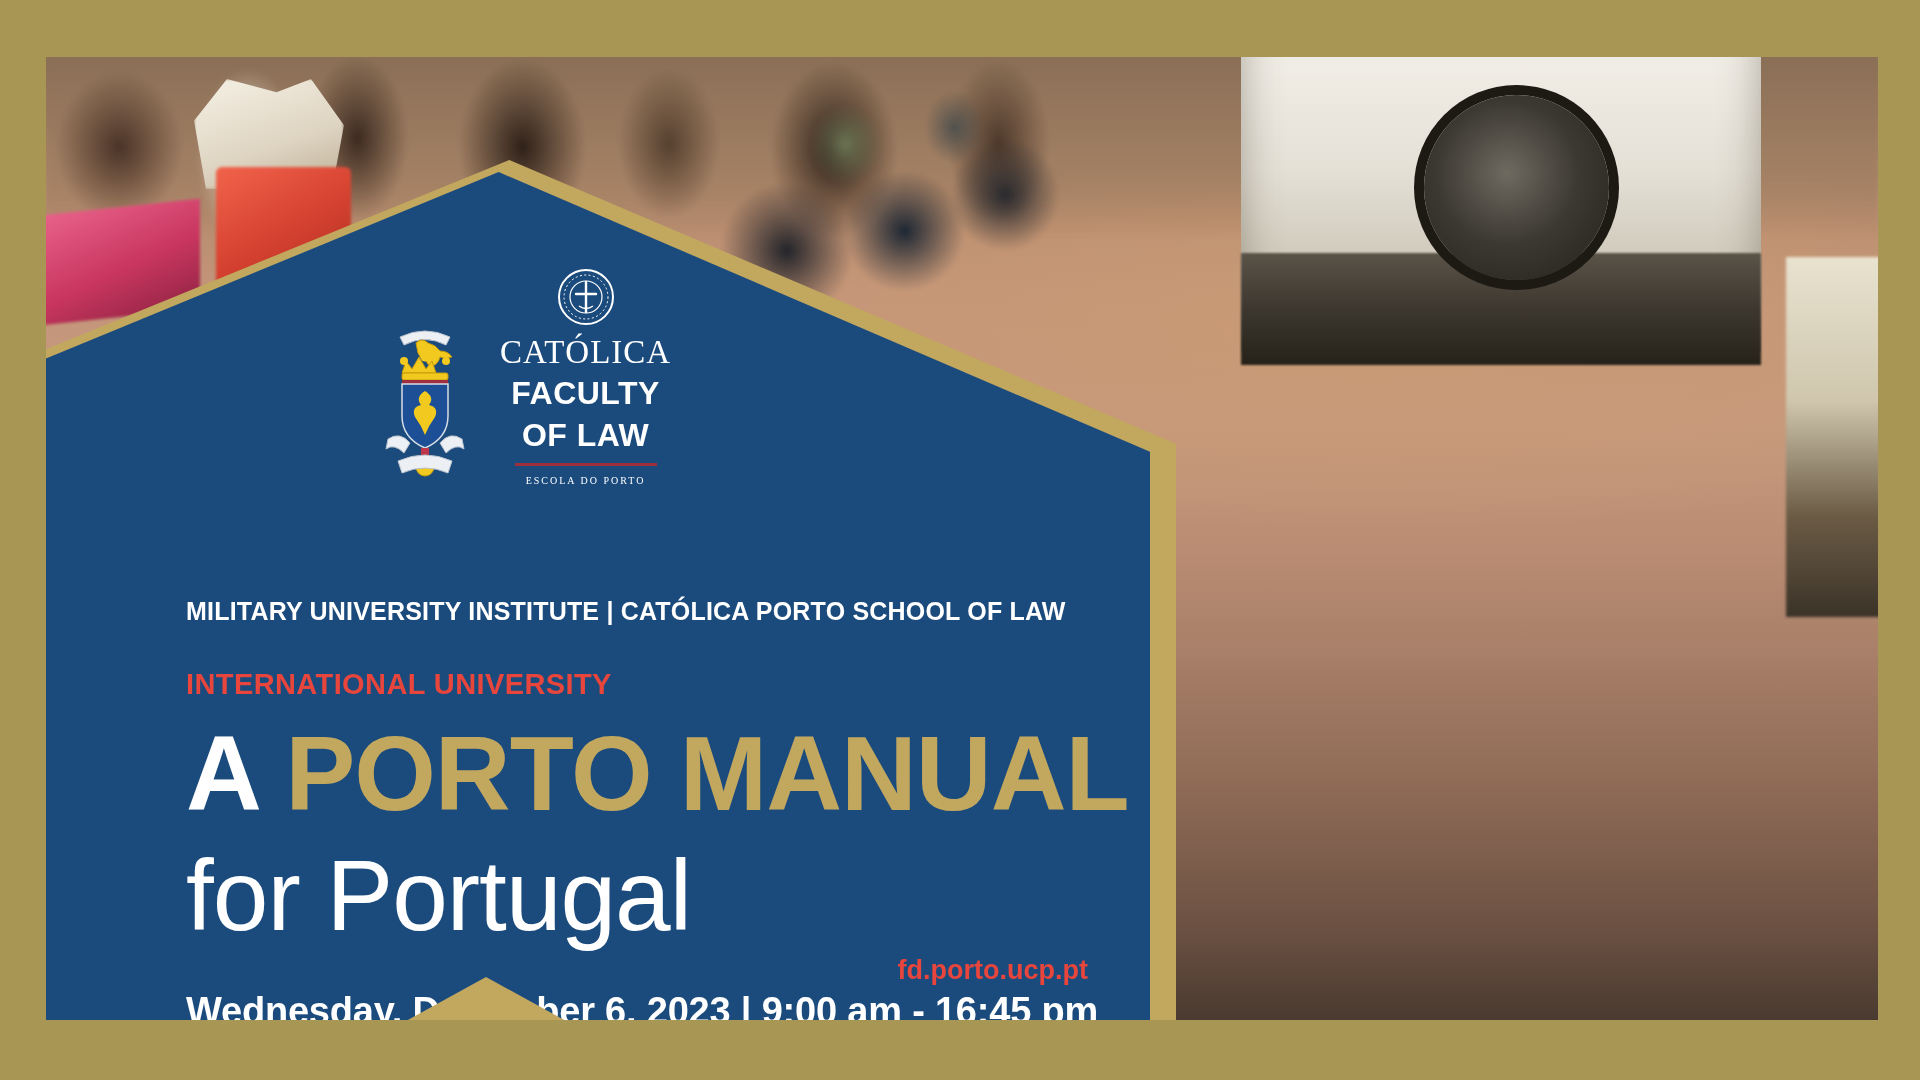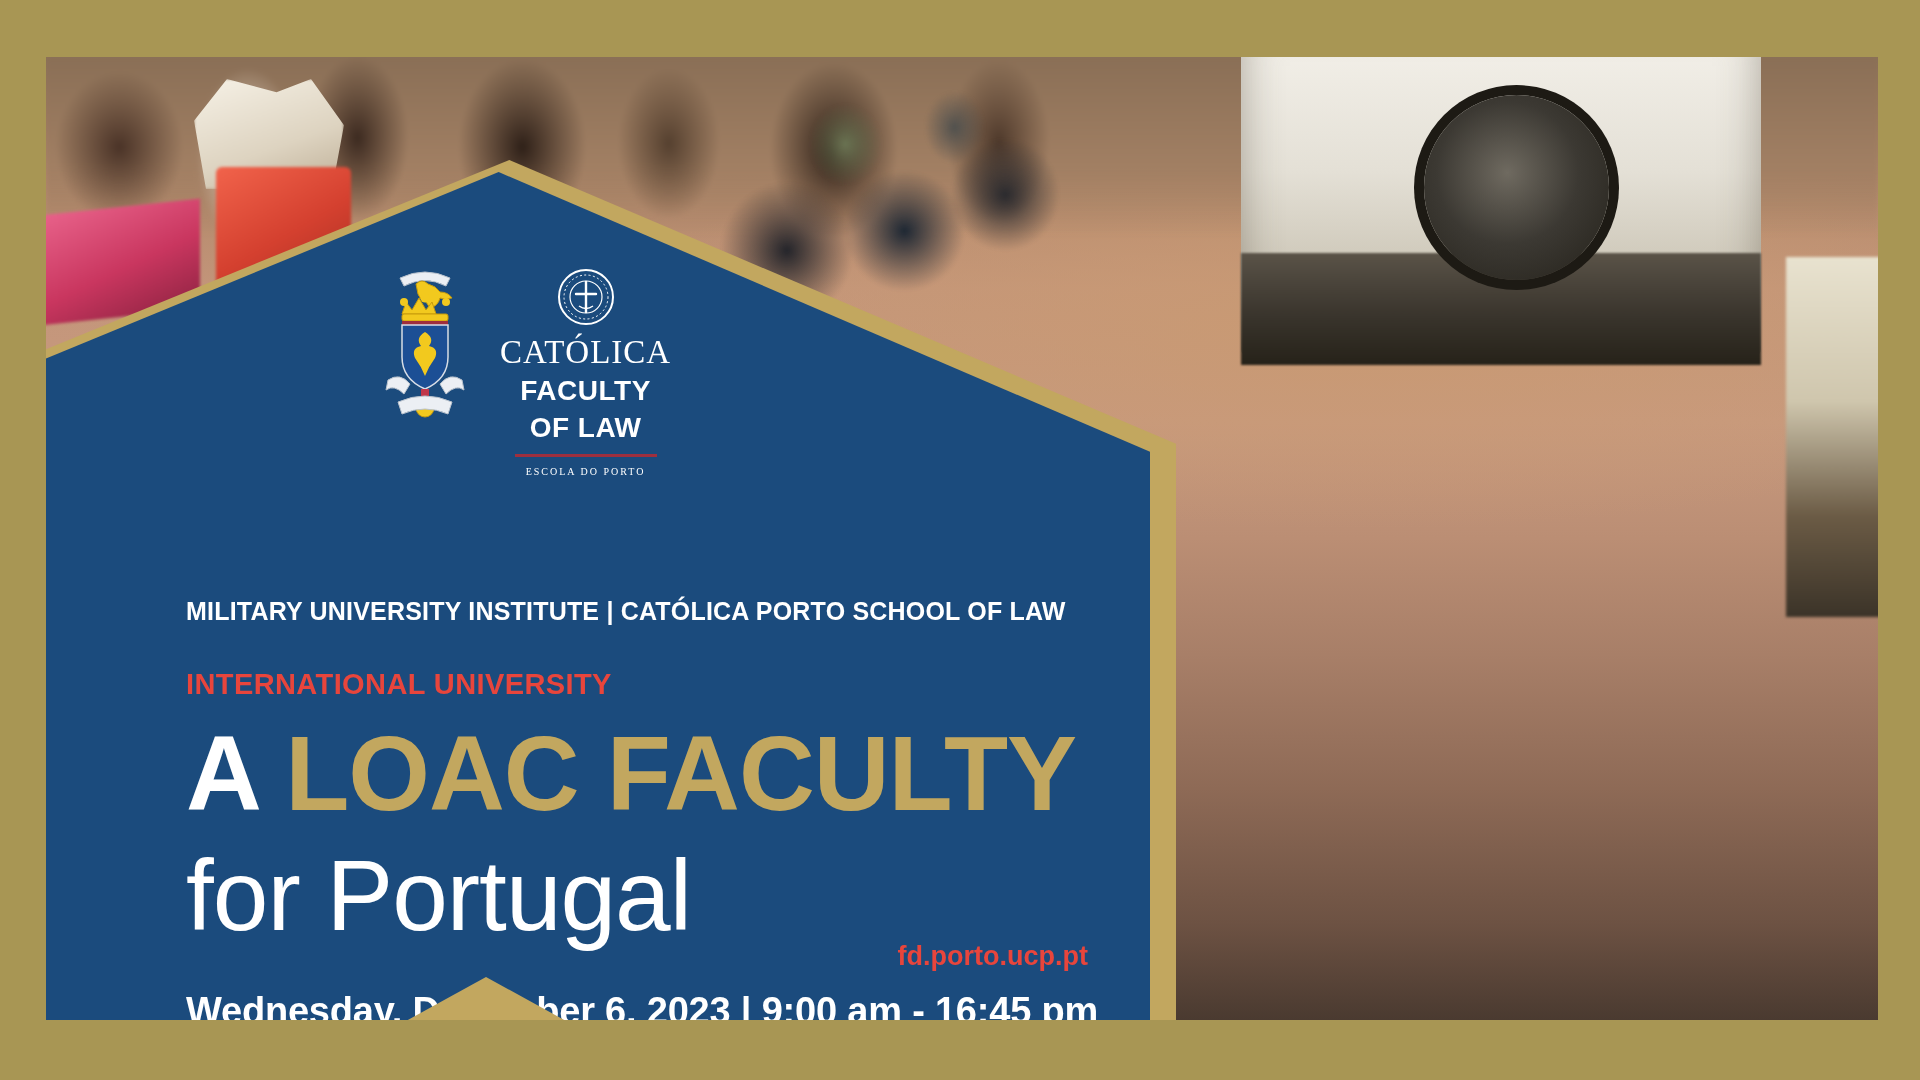--- a/index.html
+++ b/index.html
@@ -210,31 +210,31 @@
     position:absolute;
     left:360px; bottom:-1px;
     width:160px; height:44px;
     background:#c2a75f;
     clip-path:polygon(0 100%, 50% 0, 100% 100%);
   }
 
   
   .logos {
     position:absolute; left:330px; top:90px;
-    display:flex; align-items:flex-start; gap:26px;
+    display:flex; align-items:flex-end; gap:26px;
   }
   .crest { width:98px; height:165px; position:relative; }
   .catolica { padding-top:6px; text-align:center; color:#ffffff; }
   .cat-seal { width:58px; height:58px; margin:0 auto 10px; }
   .cat-name {
     font-family:"Liberation Serif", serif;
     font-size:33px; letter-spacing:1px; line-height:1;
   }
   .cat-fac {
-    font-size:28px; font-weight:700; letter-spacing:.5px;
+    font-size:32px; font-weight:700; letter-spacing:.5px;
     line-height:1.08; margin-top:7px;
   }
   .cat-rule {
     width:142px; height:3px; background:#9e2f3e;
     margin:11px auto 9px;
   }
   .cat-escola {
     font-family:"Liberation Serif", serif;
     font-size:10px; letter-spacing:2px;
   }
@@ -269,21 +269,21 @@
   }
   .datetime {
     color:#ffffff; font-weight:700;
     font-size:38px; margin-top:44px; letter-spacing:-.2px;
   }
   .venue {
     color:#c6ab6b; font-weight:400;
     font-size:38px; margin-top:8px; letter-spacing:-.2px;
   }
   .weburl {
-    position:absolute; right:62px; bottom:48px;
+    position:absolute; right:62px; bottom:34px;
     color:#e8453c; font-weight:700; font-size:27px;
   }
 </style>
 </head>
 <body>
 
 <div id="poster">
 
   <div class="photo">
     <div class="ground"></div>
@@ -349,21 +349,21 @@
         </div>
       </div>
 
       <div class="content">
         <div class="eyebrow">MILITARY UNIVERSITY INSTITUTE | CATÓLICA PORTO SCHOOL OF LAW</div>
 
         <div class="kicker">INTERNATIONAL UNIVERSITY</div>
 
         <div class="title1">
           <span class="w">A</span>
-          <span class="g">LOAC FACULTY</span>
+          <span class="g">PORTO MANUAL</span>
         </div>
 
         <div class="title2">for Portugal</div>
 
         <div class="datetime">Wednesday, December 6, 2023 | 9:00 am - 16:45 pm</div>
 
         <div class="venue">Instituto Universitário Militar,Lisboa</div>
       </div>
 
       <div class="weburl">fd.porto.ucp.pt</div>

